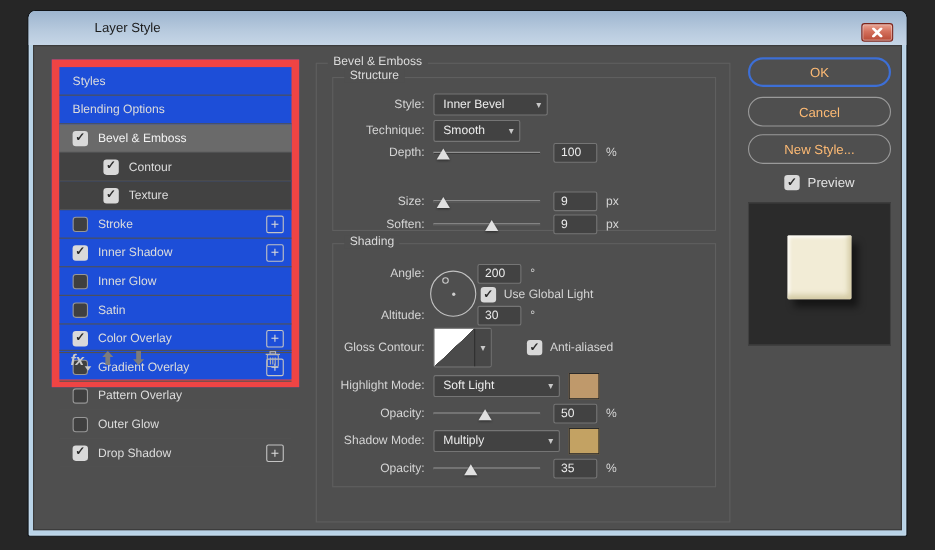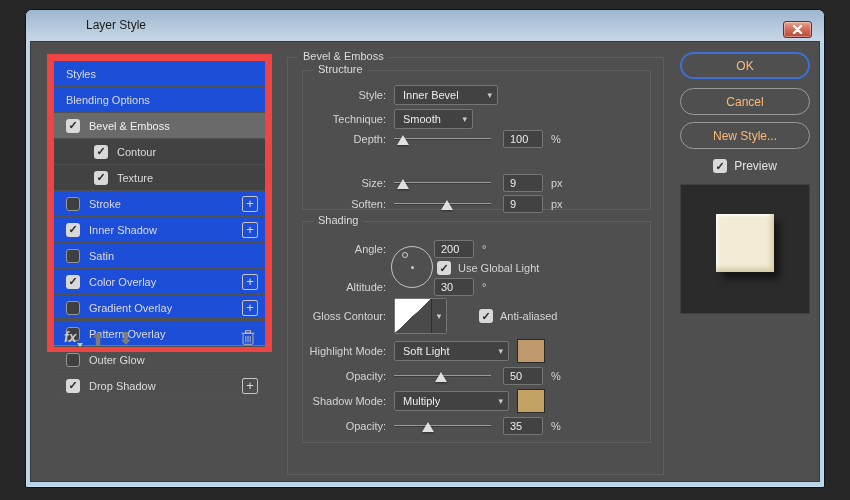--- a/index.html
+++ b/index.html
@@ -31,21 +31,21 @@
   .side-row.sub { padding-left:40px; background:#424242; }
   .side-row.selected { background:#6a6a6a; color:#f2f2f2; }
   .cb { width:14px; height:14px; border-radius:3px; display:inline-flex; align-items:center;
         justify-content:center; flex:none; }
   .cb.checked { background:#d9d9d9; color:#2c2c2c; font-size:11px; font-weight:bold; line-height:13px; }
   .cb.un { border:1px solid #979797; background:#3f3f3f; }
   .side-row .cb { margin-right:9px; }
   .plus-btn { position:absolute; right:7px; top:5px; width:16px; height:16px; border:1px solid #c4c4c4;
               border-radius:2px; color:#dadada; font-size:13px; line-height:13px; text-align:center; cursor:pointer; }
   .side-toolbar { position:absolute; left:0; right:0; bottom:0; height:27px; border-top:1px solid #515151;
-                  display:flex; align-items:flex-end; padding:0 10px; gap:16px; }
+                  display:flex; align-items:flex-start; padding:0 10px; gap:16px; }
   .fx-btn { font-style:italic; font-weight:bold; font-size:14px; color:#cscscs; color:#c9c9c9; position:relative; cursor:pointer; }
   .fx-caret { position:absolute; right:-7px; bottom:-2px; width:0; height:0;
               border-left:3px solid transparent; border-right:3px solid transparent; border-top:4px solid #c9c9c9; }
   .tool-icon { display:flex; align-items:center; cursor:pointer; }
   .trash { margin-left:auto; }
 
   
   .gbox { position:absolute; border:1px solid #5f5f5f; }
   .glabel { position:absolute; top:-8px; left:10px; background:#4f4f4f; padding:0 5px;
             font-size:11px; color:#dcdcdc; white-space:nowrap; }
@@ -149,20 +149,24 @@
               <span>Stroke</span>
               <span class="plus-btn">+</span>
             </div>
             <div class="side-row">
               <span class="cb checked">✓</span>
               <span>Inner Shadow</span>
               <span class="plus-btn">+</span>
             </div>
             <div class="side-row">
               <span class="cb un"></span>
+              <span>Inner Glow</span>
+            </div>
+            <div class="side-row">
+              <span class="cb un"></span>
               <span>Satin</span>
             </div>
             <div class="side-row">
               <span class="cb checked">✓</span>
               <span>Color Overlay</span>
               <span class="plus-btn">+</span>
             </div>
             <div class="side-row">
               <span class="cb un"></span>
               <span>Gradient Overlay</span>

